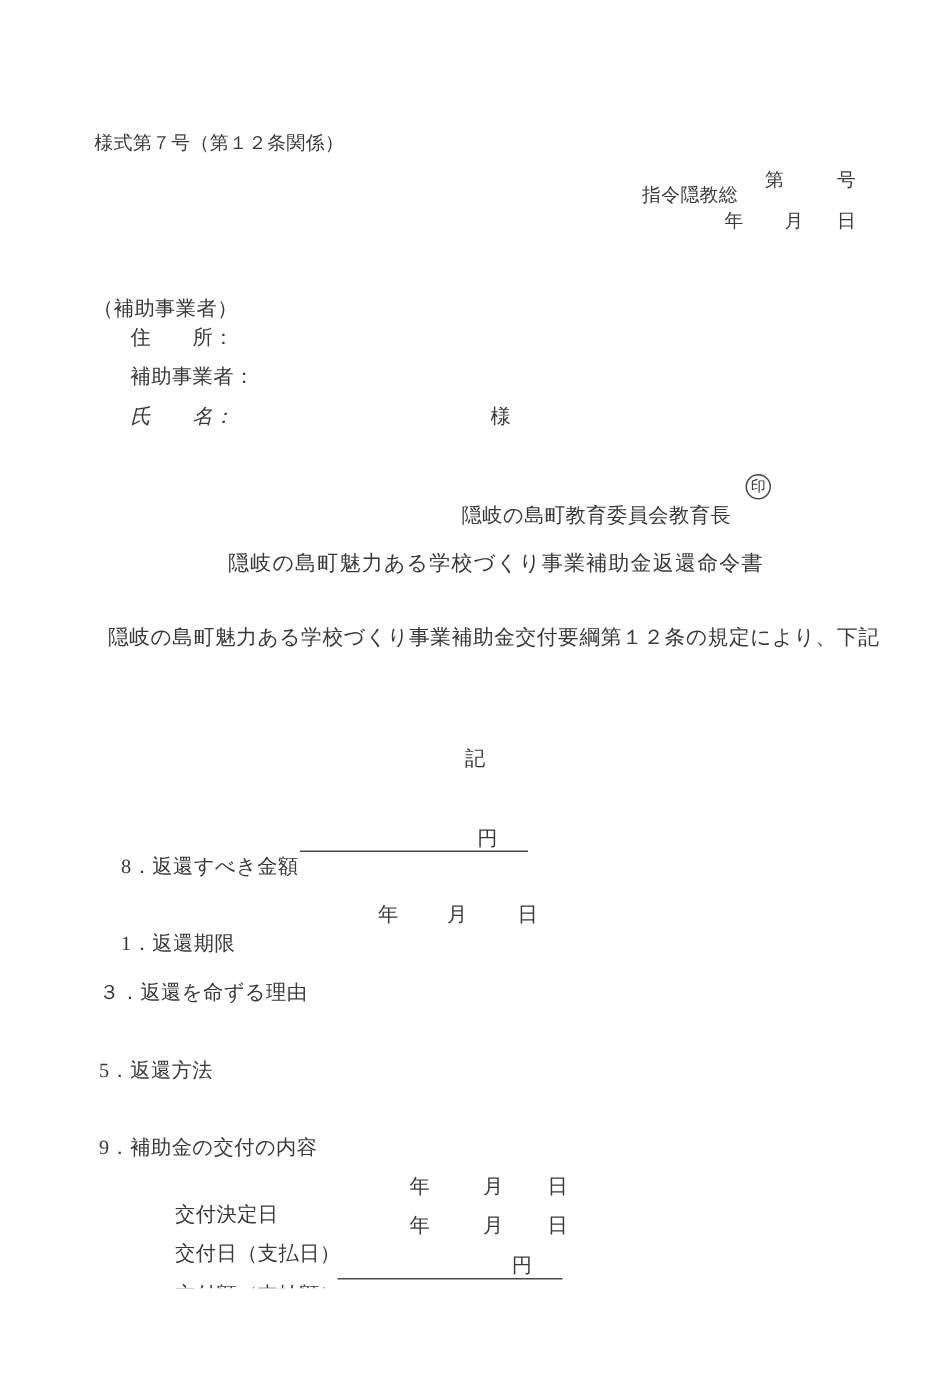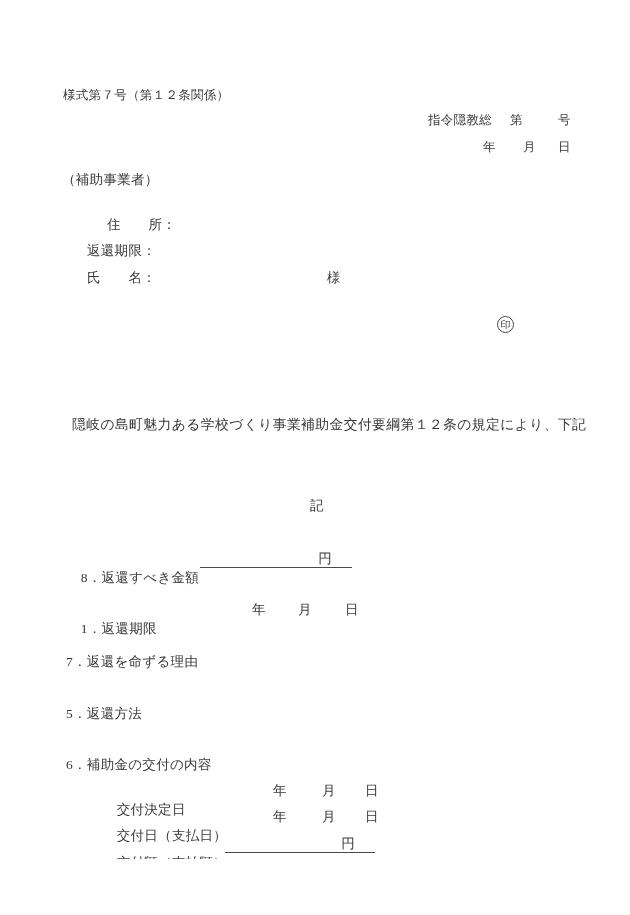--- a/index.html
+++ b/index.html
@@ -64,63 +64,65 @@
   }
 </style>
 </head>
 <body>
 
 <div class="page">
 
   <div class="line small" style="left:63px; top:86px;">様式第７号（第１２条関係）</div>
 
   <div class="line small" style="left:428px; top:111px;">
-    <span class="pos" style="left:0;">指令隠教総</span>
+    <span class="pos" style="left:0;margin-top:10px;">指令隠教総</span>
     <span class="pos" style="left:82px;">第</span>
     <span class="pos" style="left:130px;">号</span>
   </div>
 
   <div class="line small" style="left:483px; top:138px;">
     <span class="pos" style="left:0;">年</span>
     <span class="pos" style="left:40px;">月</span>
     <span class="pos" style="left:75px;">日</span>
   </div>
 
-  <div class="line" style="left:62px; top:170px;">（補助事業者）</div>
-  <div class="line" style="left:87px; top:215px;margin-left:20px;">住　　所：</div>
-  <div class="line" style="left:87px; top:241px;">返還期限：</div>
-  <div class="line" style="left:87px; top:268px;">氏　　名：</div>
+  <div class="line" style="left:62px; top:196px;">（補助事業者）</div>
+  <div class="line" style="left:87px; top:215px;">住　　所：</div>
+  <div class="line" style="left:87px; top:241px;">補助事業者：</div>
+  <div class="line" style="left:87px; top:268px;font-style:italic;">氏　　名：</div>
   <div class="line" style="left:327px; top:268px;">様</div>
 
   <div class="line" style="left:293px; top:315px;">
+    <span>隠岐の島町教育委員会教育長</span>
     <span class="seal">印</span>
   </div>
 
+  <div class="line doc-title" style="left:152px; top:367px;">隠岐の島町魅力ある学校づくり事業補助金返還命令書</div>
 
   <div class="line body-text" style="left:72px; top:415px;">隠岐の島町魅力ある学校づくり事業補助金交付要綱第１２条の規定により、下記</div>
 
   <div class="line" style="left:310px; top:496px;">記</div>
 
   <div class="line" style="left:66px; top:549px;">
     <span>8．返還すべき金額</span>
     <span class="blank" style="left:134px; width:152px; padding-right:20px;"><span>円</span></span>
   </div>
 
   <div class="line" style="left:66px; top:600px;">
     <span>1．返還期限</span>
     <span class="pos" style="left:186px;">年</span>
     <span class="pos" style="left:232px;">月</span>
     <span class="pos" style="left:279px;">日</span>
   </div>
 
-  <div class="line" style="left:66px; top:652px;">7．返還を命ずる理由</div>
+  <div class="line" style="left:66px; top:652px;">３．返還を命ずる理由</div>
 
   <div class="line" style="left:66px; top:704px;">5．返還方法</div>
 
-  <div class="line" style="left:66px; top:755px;">6．補助金の交付の内容</div>
+  <div class="line" style="left:66px; top:755px;">9．補助金の交付の内容</div>
 
   <div class="line" style="left:102px; top:781px;">
     <span>交付決定日</span>
     <span class="pos" style="left:171px;">年</span>
     <span class="pos" style="left:220px;">月</span>
     <span class="pos" style="left:263px;">日</span>
   </div>
 
   <div class="line" style="left:102px; top:807px;">
     <span>交付日（支払日）</span>

